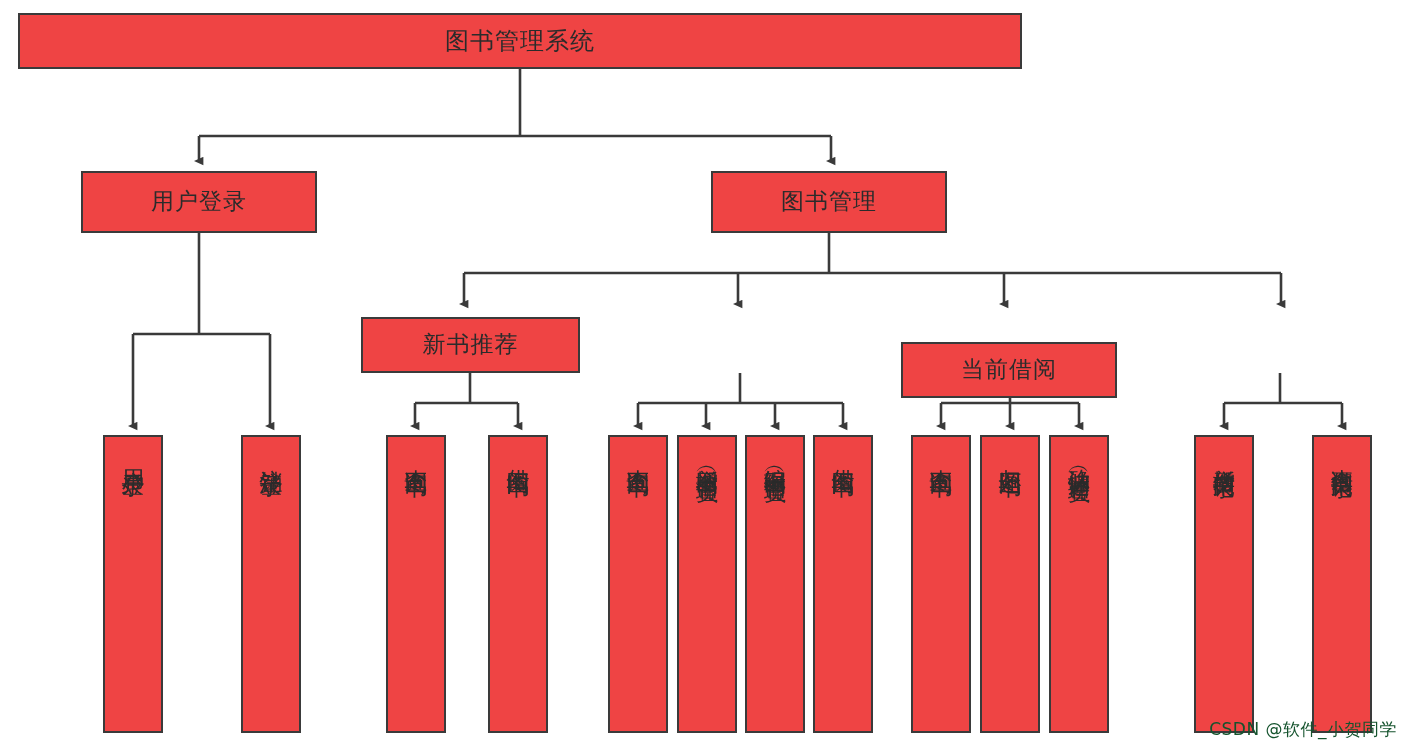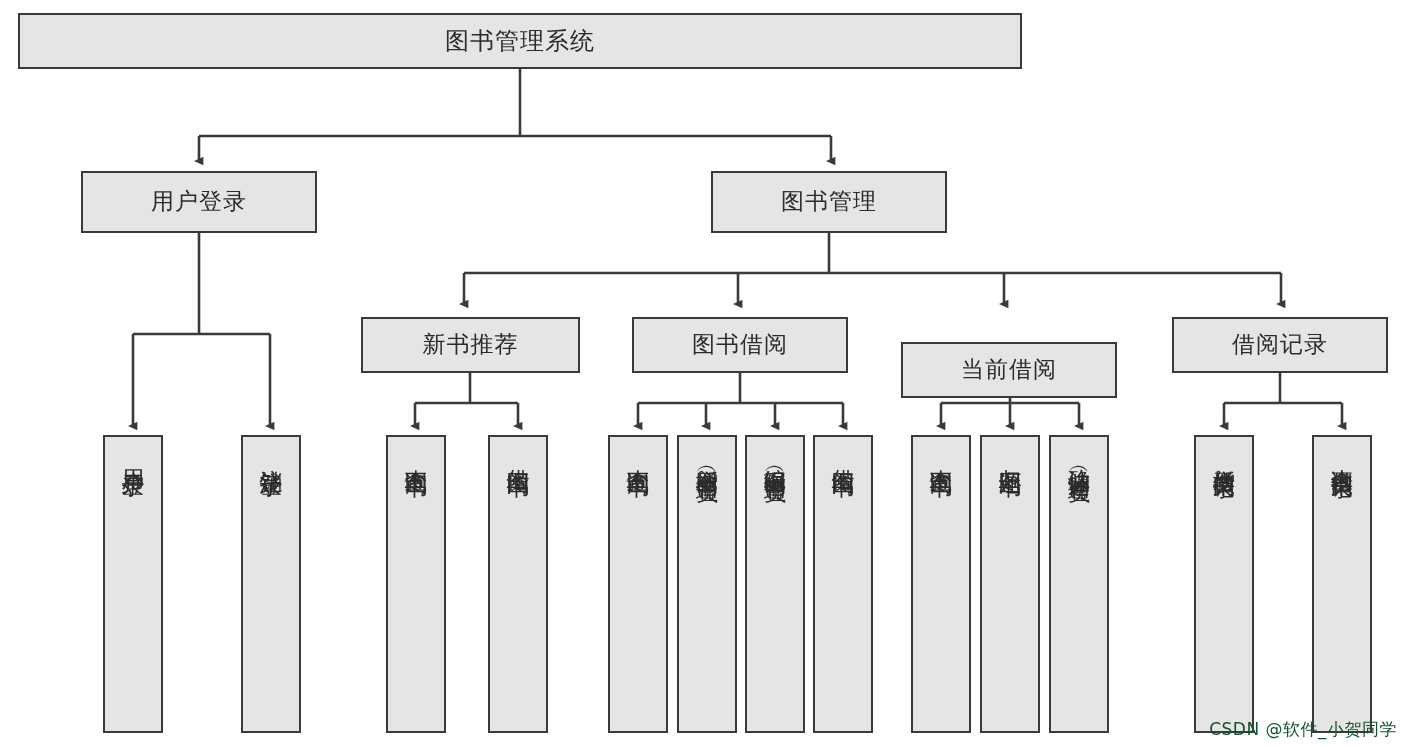--- a/index.html
+++ b/index.html
@@ -21,21 +21,21 @@
     position: absolute;
     left: 0;
     top: 0;
     width: 1405px;
     height: 747px;
     pointer-events: none;
   }
   .node {
     position: absolute;
     box-sizing: border-box;
-    background: #e5e5e5;
+    background: #ef4444;
     border: 2.5px solid #3a3a3a;
     display: flex;
     align-items: center;
     justify-content: center;
     color: #2b2b2b;
     z-index: 2;
   }
   .node-h {
     font-size: 23px;
     letter-spacing: 1px;
@@ -132,28 +132,22 @@
   <div class="node" style="left:81px; top:171px; width:236px; height:62px;">
     <span class="node-h">用户登录</span>
   </div>
   <div class="node" style="left:361px; top:317px; width:219px; height:56px;">
     <span class="node-h">新书推荐</span>
   </div>
 
   <div class="node" style="left:711px; top:171px; width:236px; height:62px;">
     <span class="node-h">图书管理</span>
   </div>
-  <div class="node" style="left:632px; top:317px; width:216px; height:56px;">
-    <span class="node-h">图书借阅</span>
-  </div>
   <div class="node" style="left:901px; top:317px; width:216px; height:56px;margin-top:25px;">
     <span class="node-h">当前借阅</span>
-  </div>
-  <div class="node" style="left:1172px; top:317px; width:216px; height:56px;">
-    <span class="node-h">借阅记录</span>
   </div>
 
   <div class="node leaf" style="left:103px; top:435px; width:60px; height:298px;">
     <span class="vtext">用户登录</span>
   </div>
   <div class="node leaf" style="left:241px; top:435px; width:60px; height:298px;">
     <span class="vtext">注销登录</span>
   </div>
 
   <div class="node leaf" style="left:386px; top:435px; width:60px; height:298px;">

